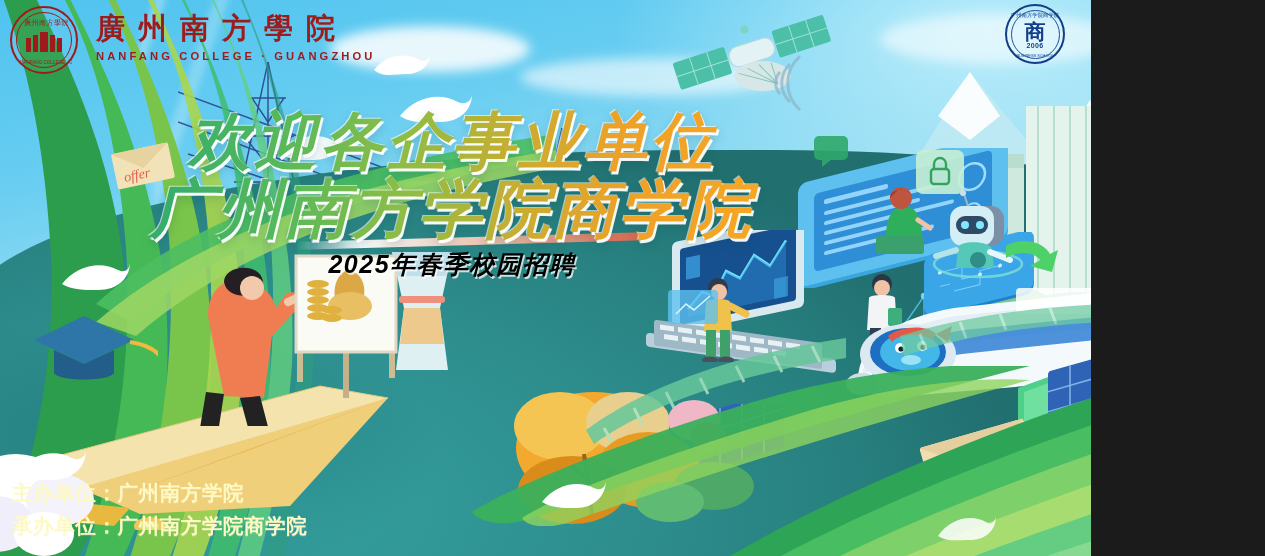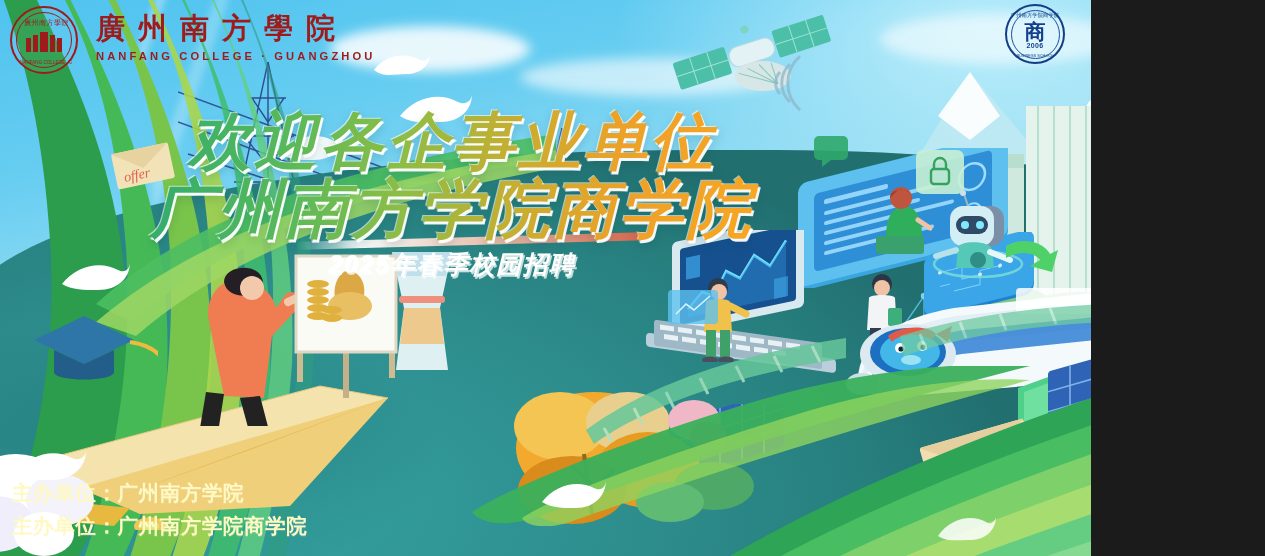--- a/index.html
+++ b/index.html
@@ -72,21 +72,21 @@
     font-family:"Liberation Sans","DejaVu Sans",sans-serif;
     font-weight:bold;font-style:italic;font-size:63px;line-height:66px;
     letter-spacing:3px;white-space:nowrap;
     background:linear-gradient(96deg,#22a77f 0%,#35ad6c 16%,#59b95a 31%,#8dbd45 44%,#c6ae31 57%,#eda128 70%,#f7a623 84%,#fbb02b 100%);
     -webkit-background-clip:text;background-clip:text;color:transparent;
     -webkit-text-stroke:0px;
     filter:drop-shadow(2.5px 3px 0 rgba(255,255,255,.92)) drop-shadow(-1px -1px 0 rgba(255,255,255,.6)) drop-shadow(0 4px 5px rgba(0,70,70,.16));
   }
   #tline2{font-size:64px;margin-top:2px;}
   #subtitle{
-    margin-top:6px;font-size:25px;font-style:italic;font-weight:bold;color:#ffffff;
+    margin-top:6px;font-size:25px;font-style:italic;font-weight:bold;color:#000000;
     letter-spacing:1.5px;white-space:nowrap;
     text-shadow:1.5px 1.5px 0 rgba(255,255,255,.75);
   }
   #underline{position:absolute;left:297px;top:237px;width:350px;height:8px;
     background:linear-gradient(90deg,rgba(255,255,255,.0),#ffffff 18%,#f3b7a0 62%,#e06a4f 96%);
     border-radius:4px;transform:rotate(-1.6deg);opacity:.95;}
 
   
   #footer{left:12px;bottom:14px;z-index:45;}
   .fline{font-size:20.5px;font-weight:bold;color:#fef9c3;letter-spacing:.6px;line-height:33px;white-space:nowrap;
@@ -609,16 +609,16 @@
 
   <div id="titleWrap" class="abs">
     <div class="tline" id="tline1">欢迎各企事业单位</div>
     <div class="tline" id="tline2">广州南方学院商学院</div>
     <div id="subtitle">2025年春季校园招聘</div>
   </div>
   <div id="underline"></div>
 
   <div id="footer" class="abs">
     <div class="fline">主办单位：广州南方学院</div>
-    <div class="fline">主办单位：广州南方学院商学院</div>
+    <div class="fline">承办单位：广州南方学院商学院</div>
   </div>
 
 </div>
 
 </body></html>

